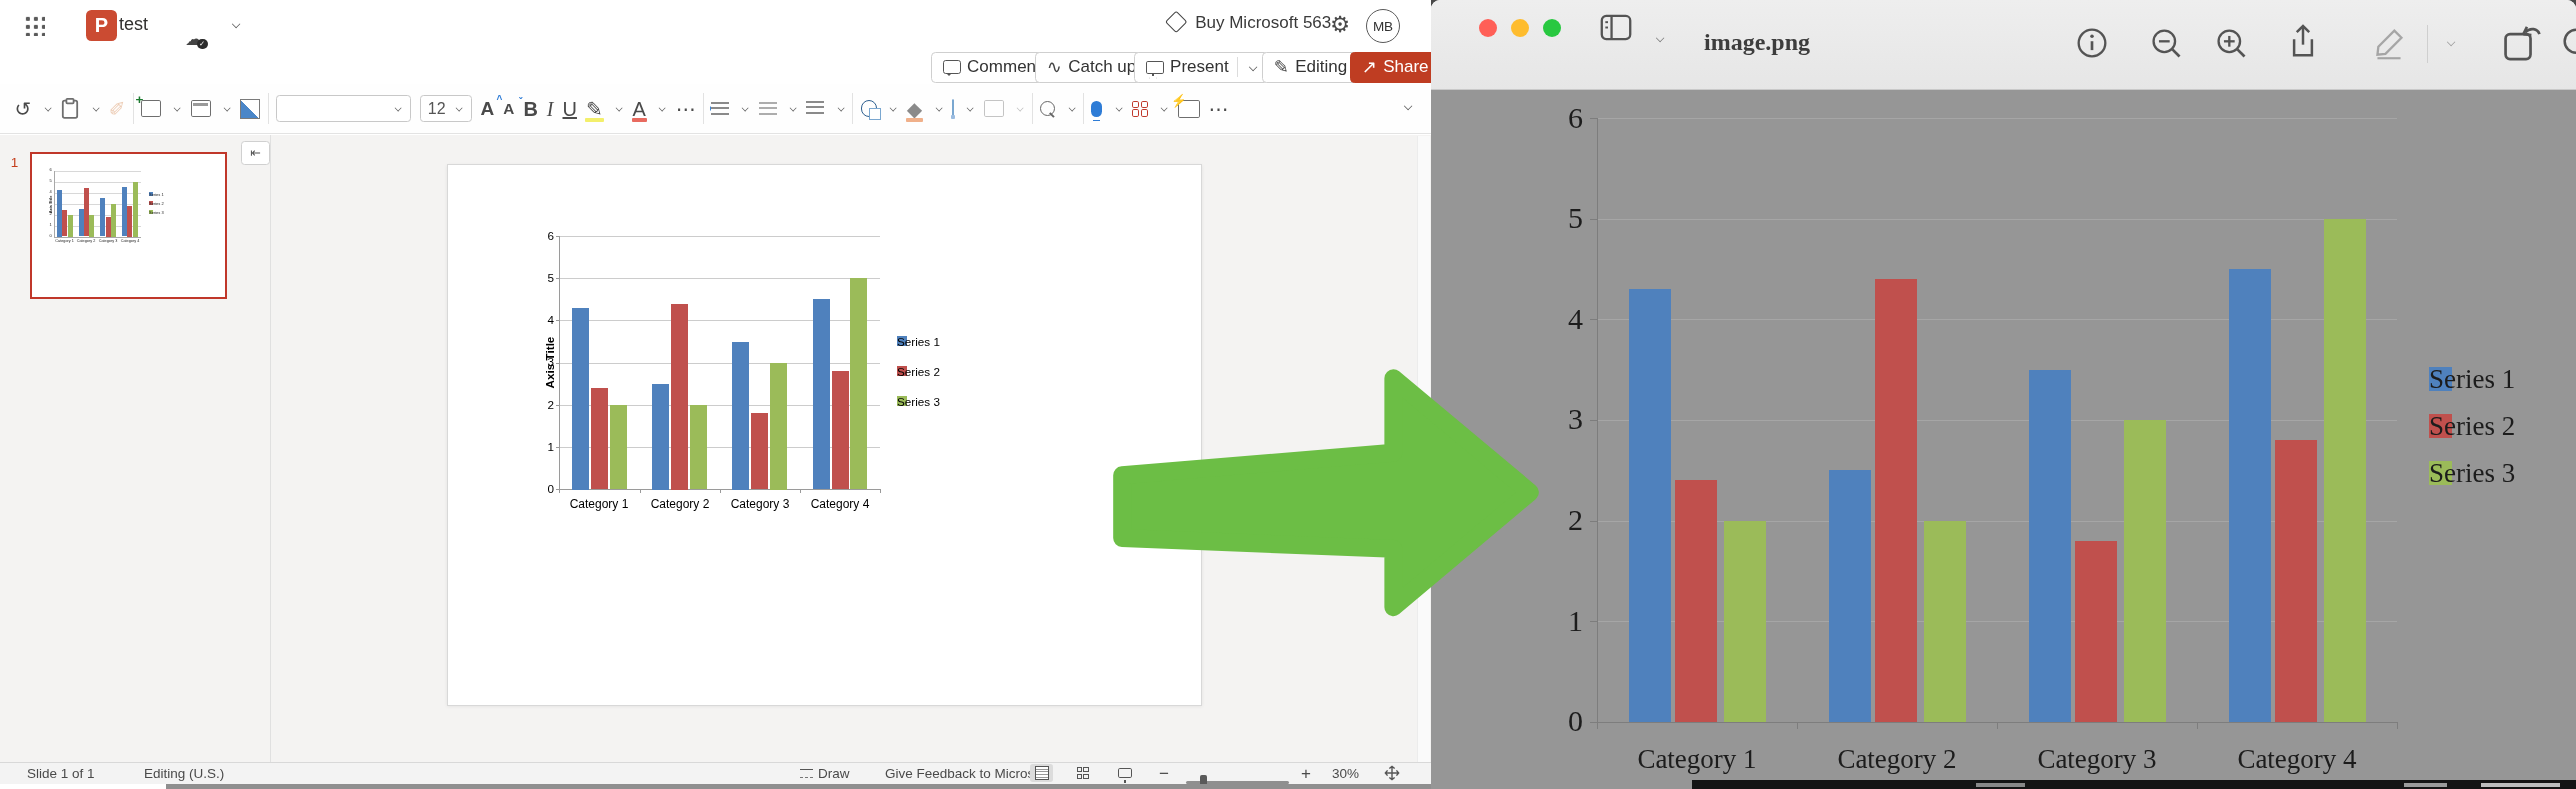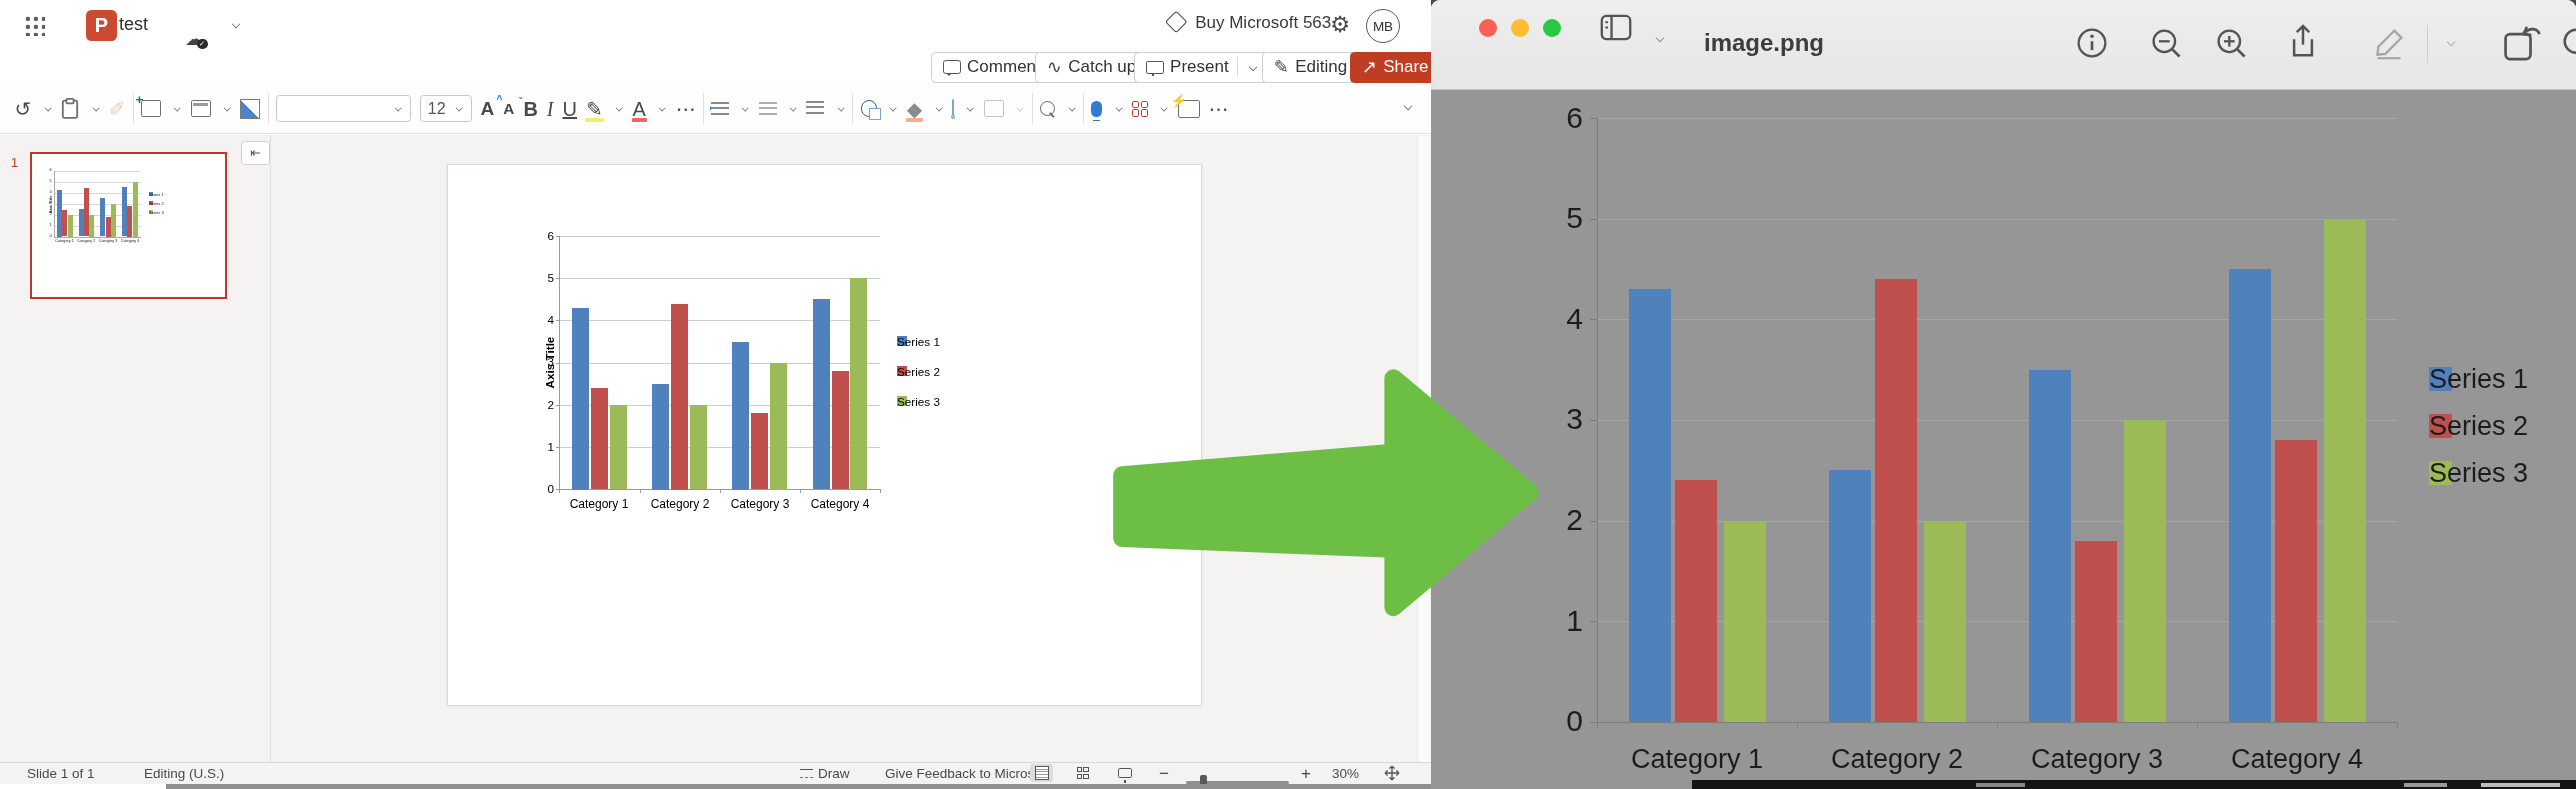--- a/index.html
+++ b/index.html
@@ -91,21 +91,21 @@
   .sview{width:23.4px;height:18px;border-radius:2.7px;display:flex;align-items:center;justify-content:center;}
   .sview.active{background:#dcdcdc;}
   .doc-ic{width:11.7px;height:12.6px;border:1.3px solid #555;background:repeating-linear-gradient(#fff 0 1.8px,#999 1.8px 2.7px);}
   .grid-ic{width:11.7px;height:11.7px;display:grid;grid-template-columns:1fr 1fr;gap:1.3px;}
   .grid-ic span{border:1.3px solid #555;}
   .slider-track{width:103px;height:2.7px;background:#8f8f8f;border-radius:1.8px;position:relative;}
   .slider-thumb{position:absolute;left:14.4px;top:-6.3px;width:6.3px;height:15.3px;background:#5a5a5a;border-radius:1.8px;}
   .notes-ic{width:12.6px;height:7.2px;border-top:1.8px solid #555;border-bottom:1.3px dashed #777;}
   #pp-bottom-strip{left:166px;top:784px;width:1265px;height:5.4px;background:#8f8f8f;}
   
-  #pv{left:1431px;top:0;width:1145px;height:789px;background:#ffffff;border-radius:9px 9px 0 0;overflow:hidden;}
+  #pv{left:1431px;top:0;width:1145px;height:789px;background:#ffffff;border-radius:9px 9px 0 0;overflow:hidden;font-family:Liberation Serif, serif;}
   #pv-titlebar{left:0;top:0;width:1145px;height:90px;background:linear-gradient(#eeeeee,#e6e6e6);
                border-bottom:0.9px solid #c9c9c9;box-sizing:border-box;}
   .light{width:18px;height:18px;border-radius:50%;}
   .pv-ic{color:#545454;display:flex;align-items:center;justify-content:center;}
   #pv-title{font-size:24px;font-weight:600;color:#3d3d3d;}
   #pv-content{left:0;top:90px;width:1145px;height:699px;background:#969696;}
   #dark-strip{left:1692px;top:780px;width:884px;height:9px;background:#141414;}
   .dash{position:absolute;top:783px;height:3.6px;background:#888;}
   
   .chart{position:absolute;left:0;top:0;right:0;bottom:0;}

